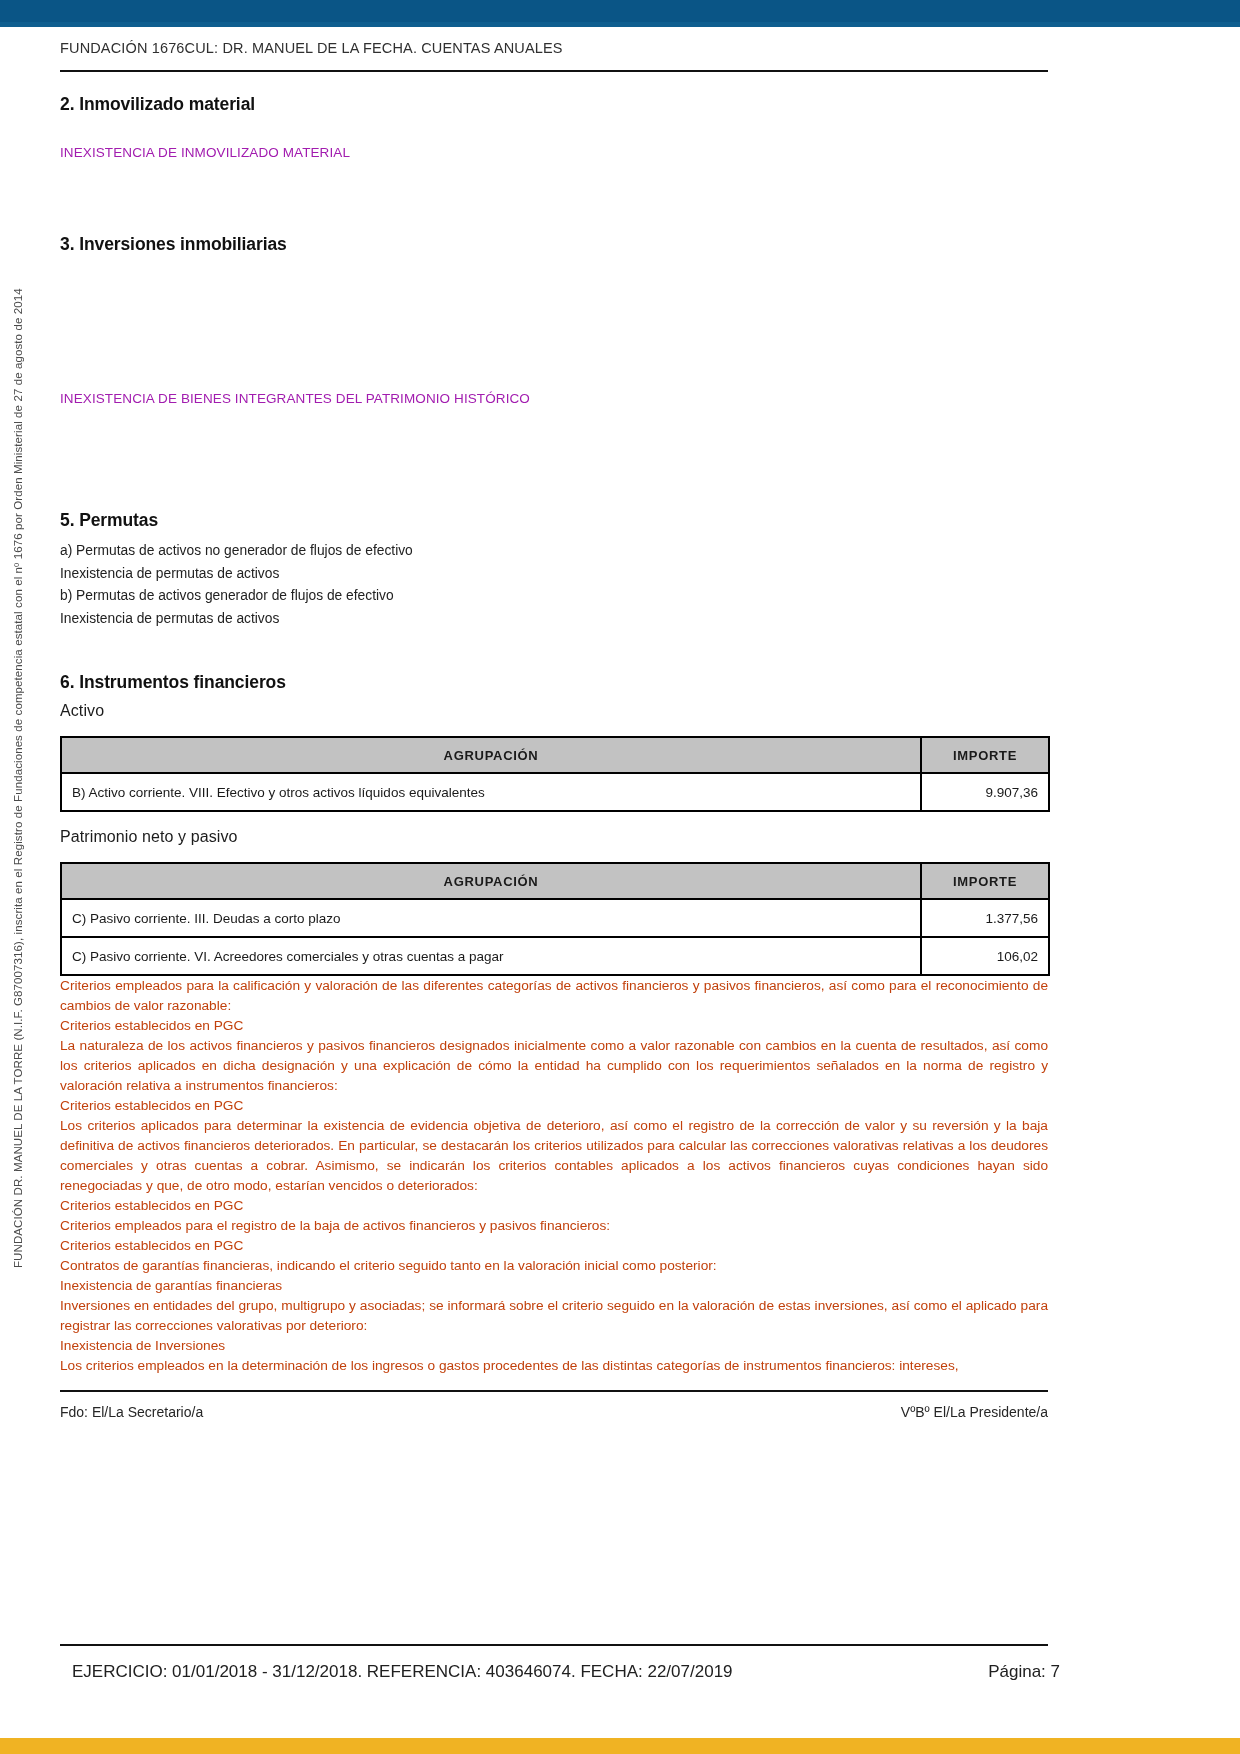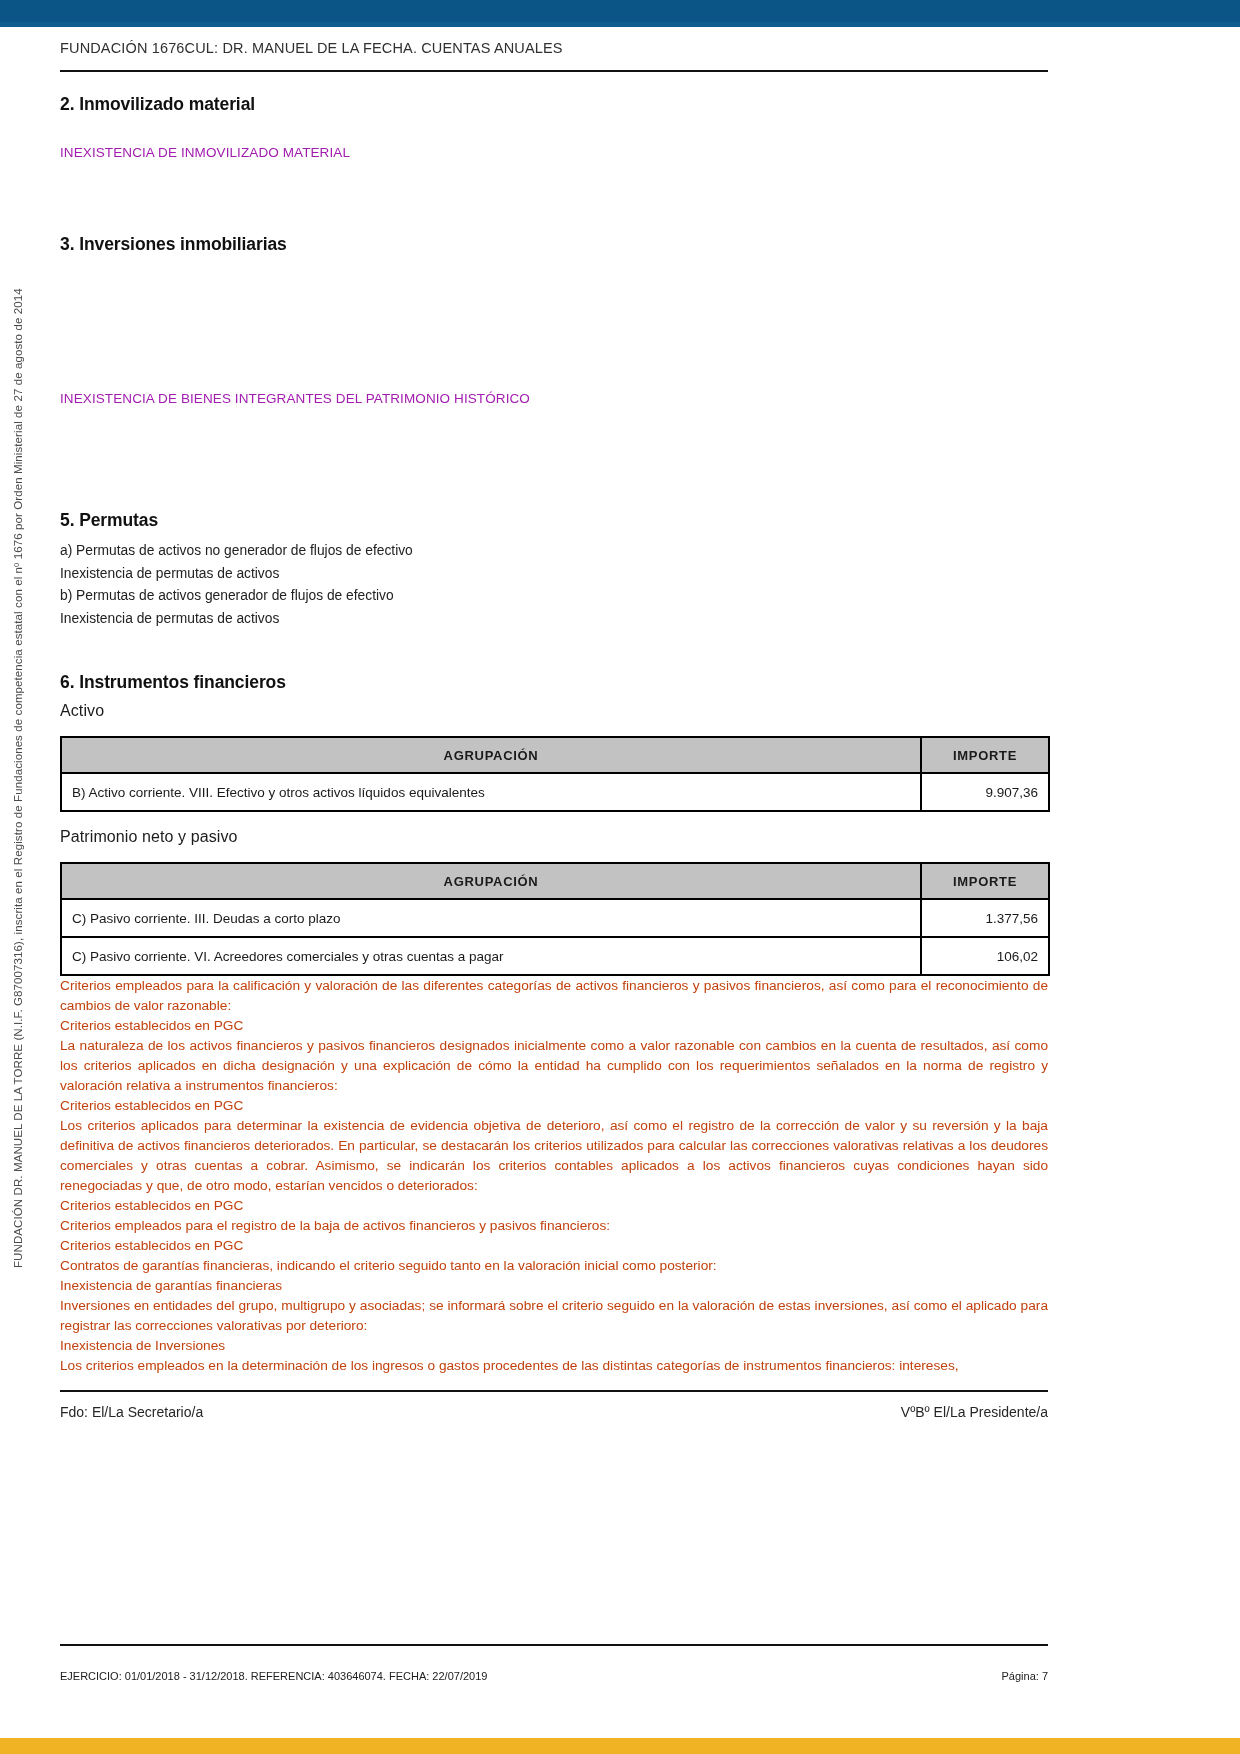--- a/index.html
+++ b/index.html
@@ -159,26 +159,26 @@
   }
   .pagefoot-rule {
     position: absolute;
     left: 60px;
     bottom: 108px;
     width: 988px;
     border-bottom: 2.5px solid #111;
   }
   .pagefoot {
     position: absolute;
-    left: 60px;
+    left: 72px;
     bottom: 72px;
     width: 988px;
     display: flex;
     justify-content: space-between;
-    font-size: 11px;
+    font-size: 17px;
     color: #202020;
   }
 </style>
 </head>
 <body>
 
 <div class="page">
 
   <div class="top-band"></div>
   <div class="top-band-shade"></div>

